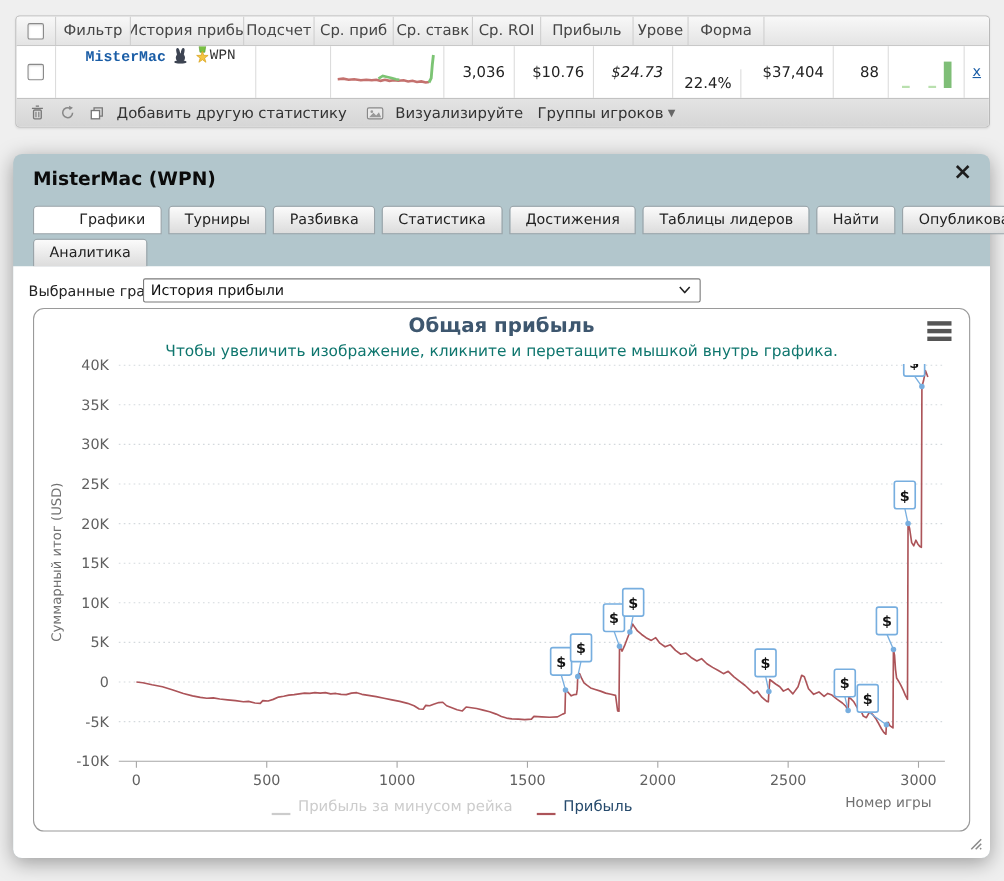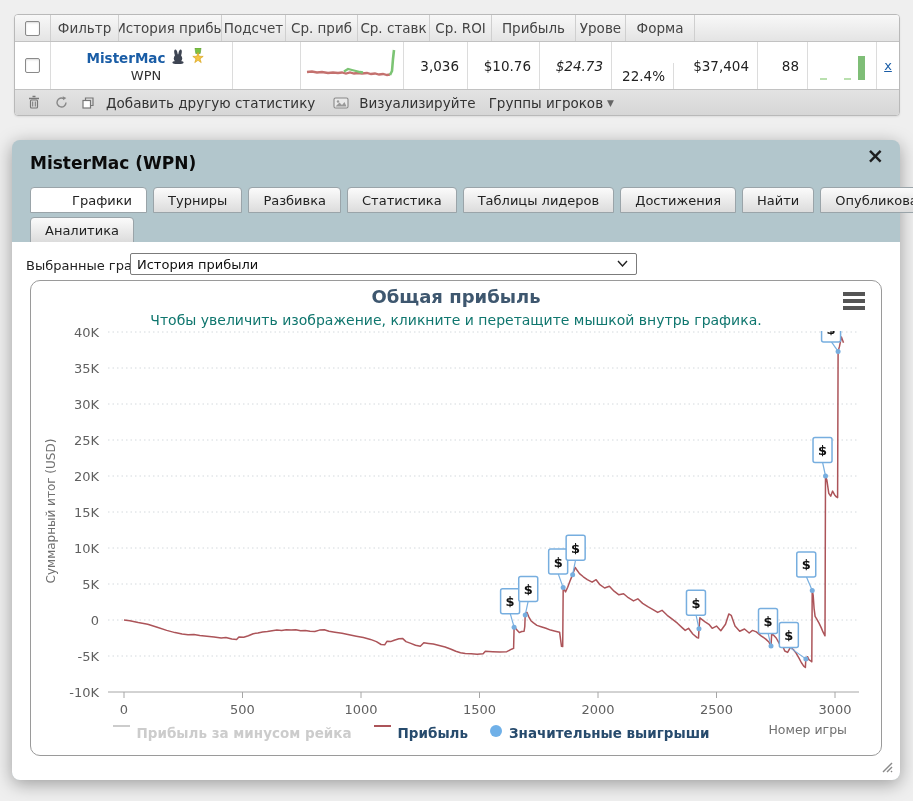--- a/index.html
+++ b/index.html
@@ -16,21 +16,21 @@
       justify-content:center;font-size:13.5px;color:#454545;white-space:nowrap;overflow:hidden;}
   .th:last-child{border-right:none;}
   .trow{display:flex;height:47px;background:#fff;border-bottom:1px solid #c2c2c2;}
   .td{box-sizing:border-box;border-right:1px solid #dcdcdc;display:flex;align-items:center;
       font-size:13.5px;color:#222;overflow:hidden;}
   .td:last-child{border-right:none;}
   .td.num{justify-content:flex-end;padding-right:8px;}
   .checkbox{width:13px;height:13px;background:#fff;border:1px solid #8a8a8a;border-radius:2px;
             display:inline-block;box-shadow:inset 0 1px 2px rgba(0,0,0,.15);}
   .cell-center{justify-content:center;}
-  .player-cell{flex-direction:column;align-items:center;justify-content:center;padding-left:9px;}
+  .player-cell{flex-direction:row;align-items:flex-start;justify-content:center;padding-left:9px;font-family:Liberation Mono, monospace;}
   .player-line{display:flex;align-items:center;gap:6px;}
   .player-link{color:#1a5da6;font-weight:bold;font-size:13.5px;text-decoration:none;}
   .network-label{font-size:13px;color:#333;margin-top:1px;}
   .remove-link{color:#1a5da6;text-decoration:underline;font-size:13px;}
   .form-box{position:relative;width:62px;height:34px;}
   .form-bar{position:absolute;bottom:3px;width:7px;}
   .toolbar{display:flex;align-items:center;height:25px;background:linear-gradient(#e3e3e3,#d6d6d6);
            font-size:13.5px;color:#333;gap:9px;padding-left:10px;}
   .tool-ico{display:flex;align-items:center;justify-content:center;width:18px;height:18px;cursor:pointer;}
   .tool-label{cursor:pointer;}
@@ -64,21 +64,21 @@
   .chart-title{position:absolute;left:0;right:0;top:5px;text-align:center;font-size:18px;
                color:#3E576F;font-weight:600;}
   .chart-subtitle{position:absolute;left:0;right:0;top:31px;text-align:center;font-size:14px;color:#0f766e;}
   .hamburger{position:absolute;right:16px;top:11px;width:22px;cursor:pointer;}
   .hamburger div{height:4px;background:#555;margin-bottom:3px;}
   #chartSvg{position:absolute;left:0;top:0;}
   .y-axis-title{position:absolute;left:20px;top:230px;transform:translate(-50%,-50%) rotate(-90deg);
                 white-space:nowrap;font-size:12px;color:#707070;}
   .legend{position:absolute;left:0;right:90px;bottom:14px;display:flex;justify-content:center;
           gap:22px;align-items:center;}
-  .legend-item{display:flex;align-items:flex-start;gap:7px;font-size:13.5px;font-weight:bold;cursor:pointer;}
+  .legend-item{display:flex;align-items:flex-end;gap:7px;font-size:13.5px;font-weight:normal;cursor:pointer;}
   .legend-dash{width:17px;height:2px;}
   .legend-circle{width:12px;height:12px;border-radius:50%;}
   .x-axis-title{position:absolute;right:34px;bottom:18px;font-size:12.5px;color:#707070;}
   .resize-handle{position:absolute;right:7px;bottom:3px;cursor:nwse-resize;}
 </style>
 </head>
 <body>
 
 <div class="screen">
 
@@ -186,22 +186,22 @@
   </div>
 
   <div class="modal">
     <div class="modal-title">MisterMac (WPN)</div>
     <span class="close-x">×</span>
     <div class="tabs-row r1" id="tabsRow1">
         <div class="tab active">Графики</div>
         <div class="tab">Турниры</div>
         <div class="tab">Разбивка</div>
         <div class="tab">Статистика</div>
+        <div class="tab">Достижения</div>
         <div class="tab">Таблицы лидеров</div>
-        <div class="tab">Достижения</div>
         <div class="tab">Найти</div>
         <div class="tab">Опубликовать</div>
       </div>
     <div class="tabs-row r2" id="tabsRow2">
         <div class="tab">Аналитика</div>
       </div>
 
     <div class="modal-body">
       <span class="selector-label">Выбранные графики:</span>
       <div class="graph-select">
@@ -328,24 +328,20 @@
         <div class="y-axis-title">Суммарный итог (USD)</div>
         <div class="legend" id="legendRow">
             <div class="legend-item">
               <div class="legend-dash" style="background: rgb(204, 204, 204);"></div>
               <div style="color: rgb(204, 204, 204);">Прибыль за минусом рейка</div>
             </div>
             <div class="legend-item">
               <div class="legend-dash" style="background: rgb(172, 84, 89);"></div>
               <div style="color: rgb(39, 75, 109);">Прибыль</div>
             </div>
-            <div class="legend-item">
-              <div class="legend-circle" style="background: rgb(111, 176, 232);"></div>
-              <div style="color: rgb(39, 75, 109);">Значительные выигрыши</div>
-            </div>
           </div>
         <div class="x-axis-title">Номер игры</div>
       </div>
 
       <span class="resize-handle">
         <svg width="13" height="13" viewBox="0 0 13 13">
           <line x1="3" y1="12" x2="12" y2="3" stroke="#8a8a8a" stroke-width="1.4"></line>
           <line x1="7" y1="12" x2="12" y2="7" stroke="#8a8a8a" stroke-width="1.4"></line>
           <line x1="11" y1="12" x2="12" y2="11" stroke="#8a8a8a" stroke-width="1.4"></line>
         </svg>

